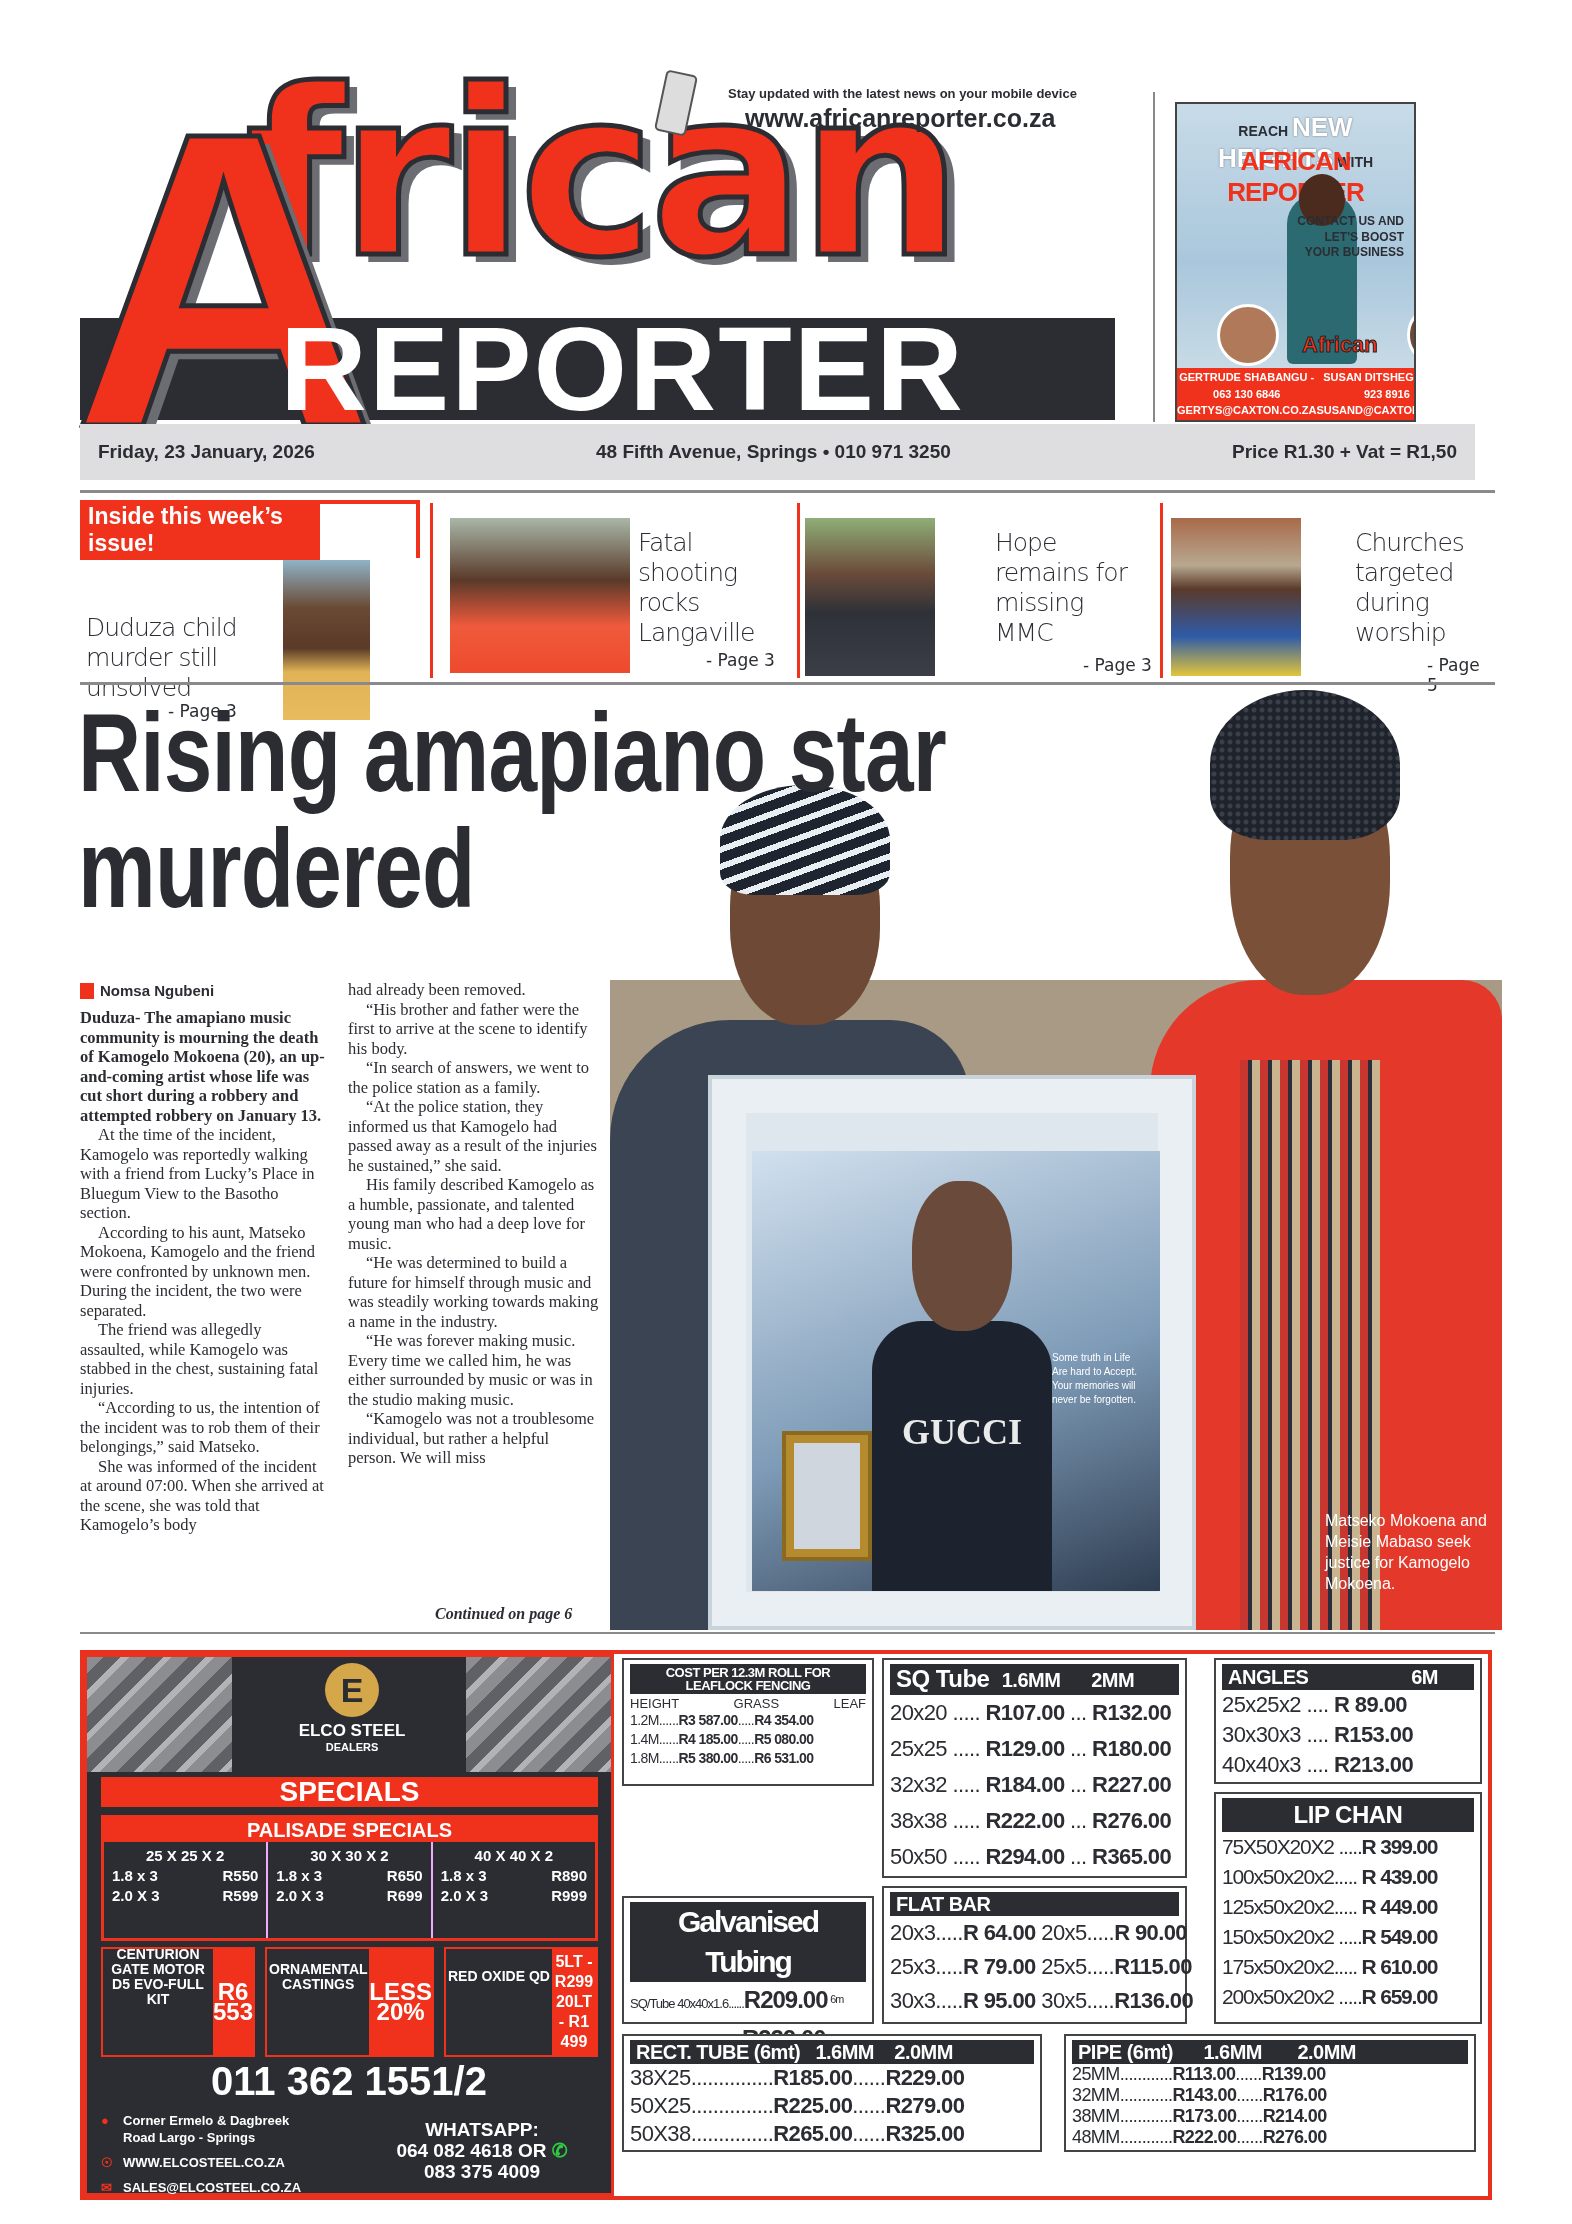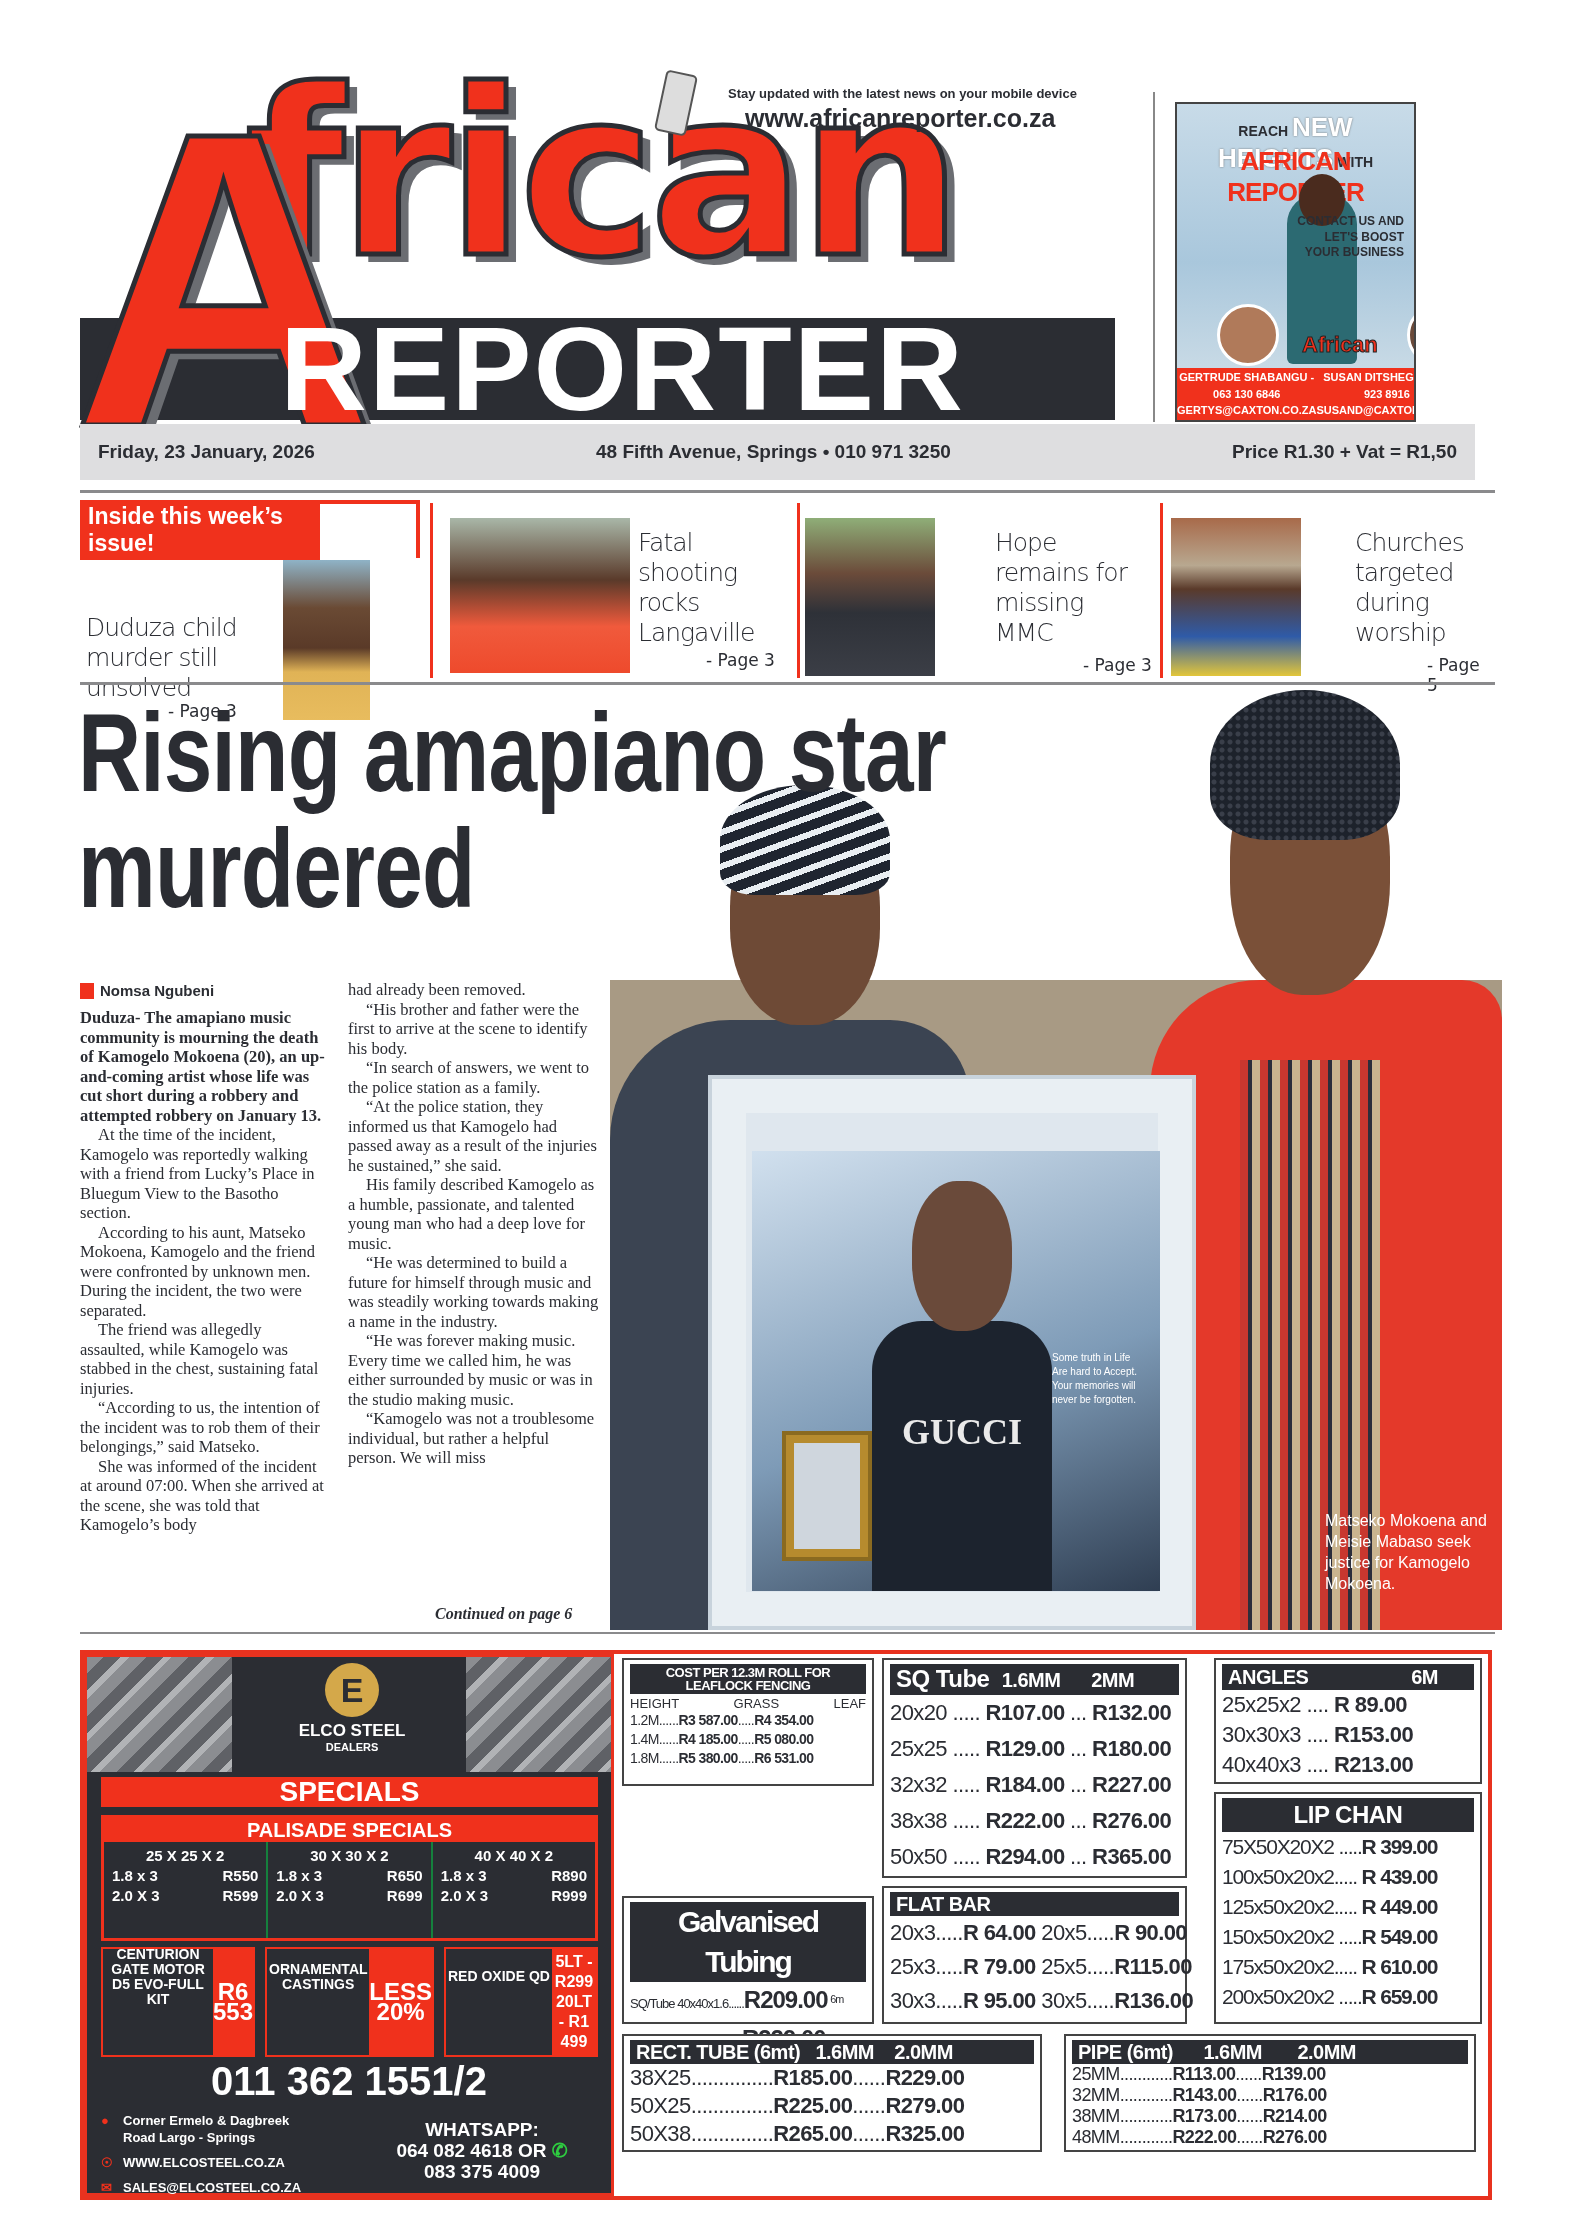--- a/index.html
+++ b/index.html
@@ -65,21 +65,21 @@
 .elco{position:absolute;left:0;top:0;width:530px;height:542px;background:#2b2d33;border:3px solid #e8321f}
 .steel{position:absolute;top:0;width:145px;height:115px;background:repeating-linear-gradient(135deg,#8b8d91 0 12px,#5f6166 12px 24px,#b1b3b6 24px 30px)}
 .elco-logo{position:absolute;left:180px;top:6px;width:170px;text-align:center;color:#fff}
 .elco-coin{width:54px;height:54px;margin:0 auto;border-radius:50%;background:#d4a84a;color:#2b2d33;font-weight:700;font-size:34px;line-height:54px}
 .elco-name{font-weight:700;font-size:17px;margin-top:4px}
 .elco-dealers{font-weight:700;font-size:11px}
 .specials{position:absolute;left:14px;top:120px;width:497px;height:30px;background:#f0311c;color:#fff;text-align:center;font-weight:700;font-size:28px;line-height:30px}
 .pal{position:absolute;left:14px;top:158px;width:497px;height:126px;border:3px solid #f0311c}
 .pal-h{height:24px;background:#f0311c;color:#fff;text-align:center;font-weight:700;font-size:20px;line-height:24px}
 .pal-cols{display:flex;height:96px}
-.pal-col{flex:1;color:#fff;font-weight:700;font-size:15px;padding:4px 8px;border-right:2px solid #15803d;line-height:20px}
+.pal-col{flex:1;color:#fff;font-weight:700;font-size:15px;padding:4px 8px;border-right:2px solid #f0abfc;line-height:20px}
 .pal-col:last-child{border-right:none}
 .pal-col .t{text-align:center}
 .pal-col .r{display:flex;justify-content:space-between}
 .boxes{position:absolute;left:14px;top:290px;width:497px;height:110px;display:flex;gap:10px}
 .box{flex:1;border:2px solid #f0311c;display:flex;flex-direction:row}
 .box .bt{height:55px;color:#fff;font-weight:700;font-size:14px;line-height:15px;text-align:center;display:flex;align-items:center;justify-content:center;padding:2px}
 .box .bp{flex:1;background:#f0311c;color:#fff;font-weight:700;font-size:24px;display:flex;align-items:center;justify-content:center;text-align:center;line-height:20px}
 .box .bp.small{font-size:16px}
 .phone{position:absolute;left:0;right:0;top:402px;text-align:center;color:#fff;font-weight:700;font-size:40px}
 .contact{position:absolute;left:14px;top:455px;color:#fff;font-weight:700;font-size:13px;line-height:17px}

